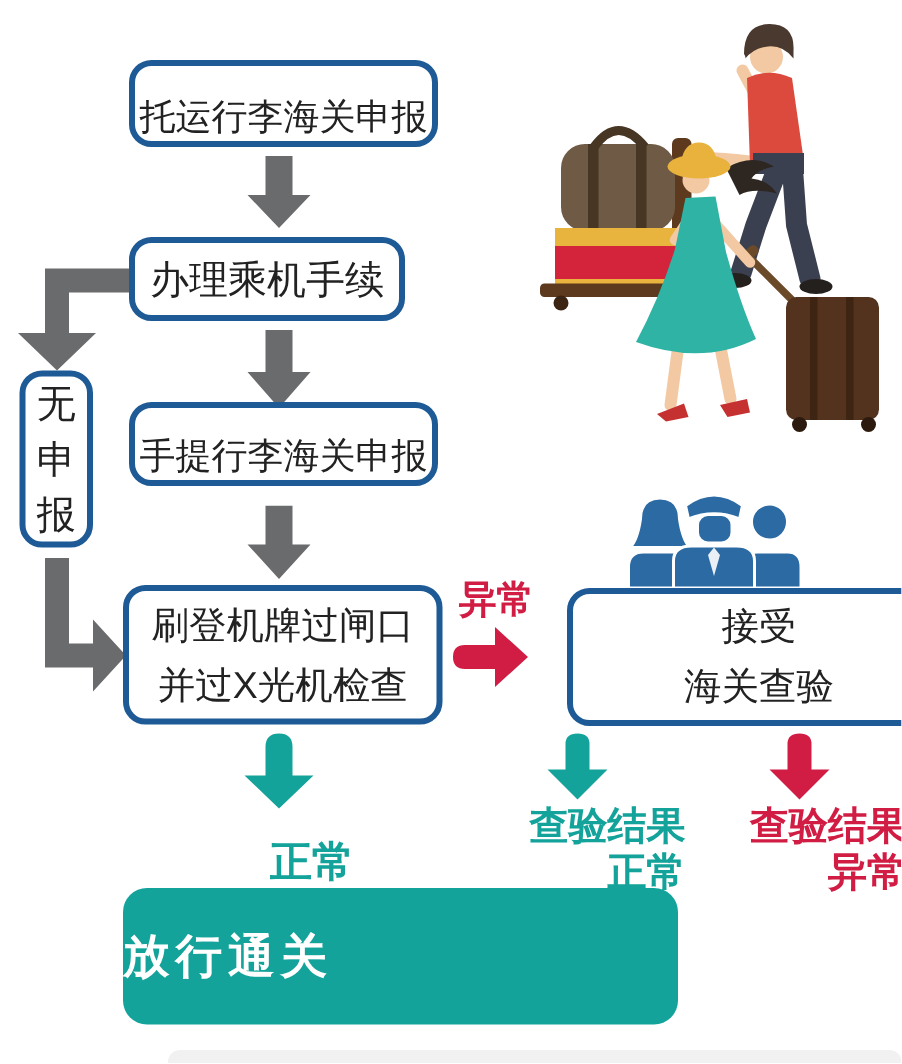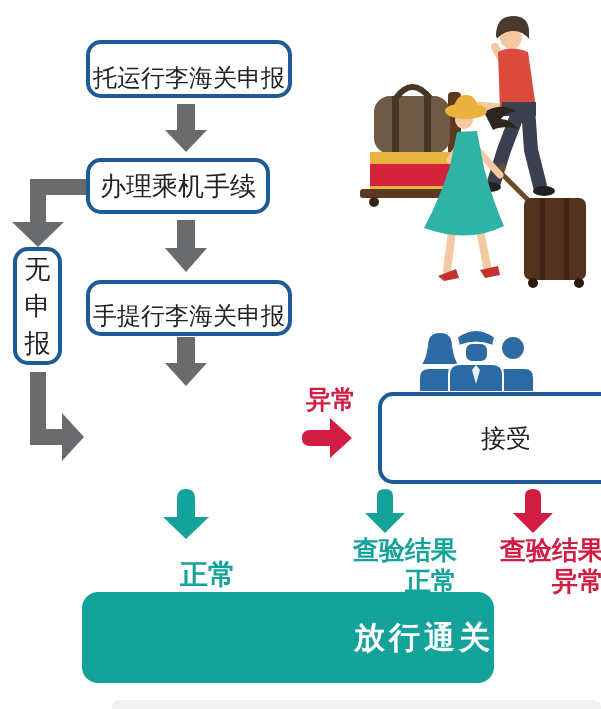--- a/index.html
+++ b/index.html
@@ -22,21 +22,21 @@
   .fs1{font-size:24px;letter-spacing:0px;justify-content:flex-end;}
   .fs2{font-size:26px;}
   .two{font-size:25px;line-height:40px;}
   .vbox{font-size:26px;line-height:37px;}
   .lbl{position:absolute;text-align:right;font-weight:bold;white-space:nowrap;}
   .lbl .ln{display:block;}
   .teal-t{color:var(--teal);}
   .red-t{color:var(--red);}
   .bigbox{
     position:absolute;border-radius:16px;display:flex;flex-direction:column;
-    align-items:flex-end;justify-content:center;color:var(--white);font-weight:bold;text-align:center;padding-left:42px;
+    align-items:flex-start;justify-content:center;color:var(--white);font-weight:bold;text-align:center;
   }
   .release{background:var(--teal);font-size:31px;letter-spacing:4px;}
   .legal{background:var(--red);font-size:25px;line-height:34px;}
   svg{display:block;}
   .strip{position:absolute;background:#f1f1f2;border-radius:8px 8px 0 0;}
 </style>
 </head>
 <body>
 
 <div class="canvas">
@@ -115,32 +115,36 @@
   <svg class="abs" style="left:160px;top:220px;" width="52" height="54">
     <path d="M17 0 L35 0 L35 28 L47 28 L26 52 L5 28 L17 28 Z" style="fill:var(--arrow-gray,#6a6b6d)"></path>
   </svg>
 
   <div class="node vbox" style="left:13px;top:247px;width:49px;height:118px;">
     <span class="ln">无</span>
     <span class="ln">申</span>
     <span class="ln">报</span>
   </div>
 
-  <div class="node fs1" style="left:86px;top:280px;width:206px;height:56px;">
+  <div class="node fs1" style="left:86px;top:268px;width:206px;height:56px;">
     <span class="ln">手提行李海关申报</span>
   </div>
 
   <svg class="abs" style="left:160px;top:337px;" width="52" height="50">
     <path d="M17 0 L35 0 L35 26 L47 26 L26 49 L5 26 L17 26 Z" style="fill:var(--arrow-gray,#6a6b6d)"></path>
   </svg>
 
   <svg class="abs" style="left:26px;top:368px;" width="62" height="98">
     <polygon points="4,4 20,4 20,61 36,61 36,45 58,69 36,93 36,77 4,77" style="fill:var(--arrow-gray,#6a6b6d)"></polygon>
   </svg>
 
+  <div class="node two" style="left:82px;top:390px;width:213px;height:93px;">
+    <span class="ln">刷登机牌过闸口</span>
+    <span class="ln">并过X光机检查</span>
+  </div>
 
   <div class="lbl red-t" style="left:294px;top:383px;width:62px;font-size:25px;">异常</div>
   <svg class="abs" style="left:300px;top:416px;" width="56" height="44">
     <path d="M30 2 L52 22 L30 42 L30 30 L10 30 Q2 30 2 22 Q2 14 10 14 L30 14 Z" style="fill:var(--red,#d11c44)"></path>
   </svg>
 
   <svg class="abs" style="left:413px;top:322px;" width="126" height="70" viewBox="0 0 126 70">
     <g style="fill:var(--officer-blue,#2c6aa4)" stroke="#ffffff" stroke-width="2">
       <path d="M14 24 Q12 38 7 43 L47 43 Q42 38 40 24 Q40 10 27 10 Q14 10 14 24 Z"></path>
       <path d="M6 70 L6 56 Q6 46 16 46 L38 46 Q48 46 48 56 L48 70 Z"></path>
@@ -148,20 +152,21 @@
       <path d="M82 70 L82 56 Q82 46 92 46 L112 46 Q121 46 121 56 L121 70 Z"></path>
       <path d="M44 15 Q63 1 82 15 L80 24 Q63 17 46 24 Z"></path>
       <rect x="52" y="21" width="23" height="19" rx="7"></rect>
       <path d="M36 70 L36 52 Q36 42 48 42 L78 42 Q90 42 90 52 L90 70 Z"></path>
     </g>
     <polygon points="63,43 59,48 63,62 67,48" fill="#ffffff" opacity="0.9"></polygon>
   </svg>
 
   <div class="node two" style="left:378px;top:392px;width:256px;height:92px;">
     <span class="ln">接受</span>
+    <span class="ln">海关查验</span>
   </div>
 
   <svg class="abs" style="left:160px;top:487px;" width="52" height="54">
     <path d="M26 52 L3 30 L17 30 L17 11 Q17 2 26 2 Q35 2 35 11 L35 30 L49 30 Z" style="fill:var(--teal,#14a39a)"></path>
   </svg>
   <div class="lbl teal-t" style="left:136px;top:556px;width:100px;font-size:28px;">正常</div>
 
   <svg class="abs" style="left:363px;top:487px;" width="44" height="48">
     <path d="M22 46 L2 26 L14 26 L14 9 Q14 2 22 2 Q30 2 30 9 L30 26 L42 26 Z" style="fill:var(--teal,#14a39a)"></path>
   </svg>

